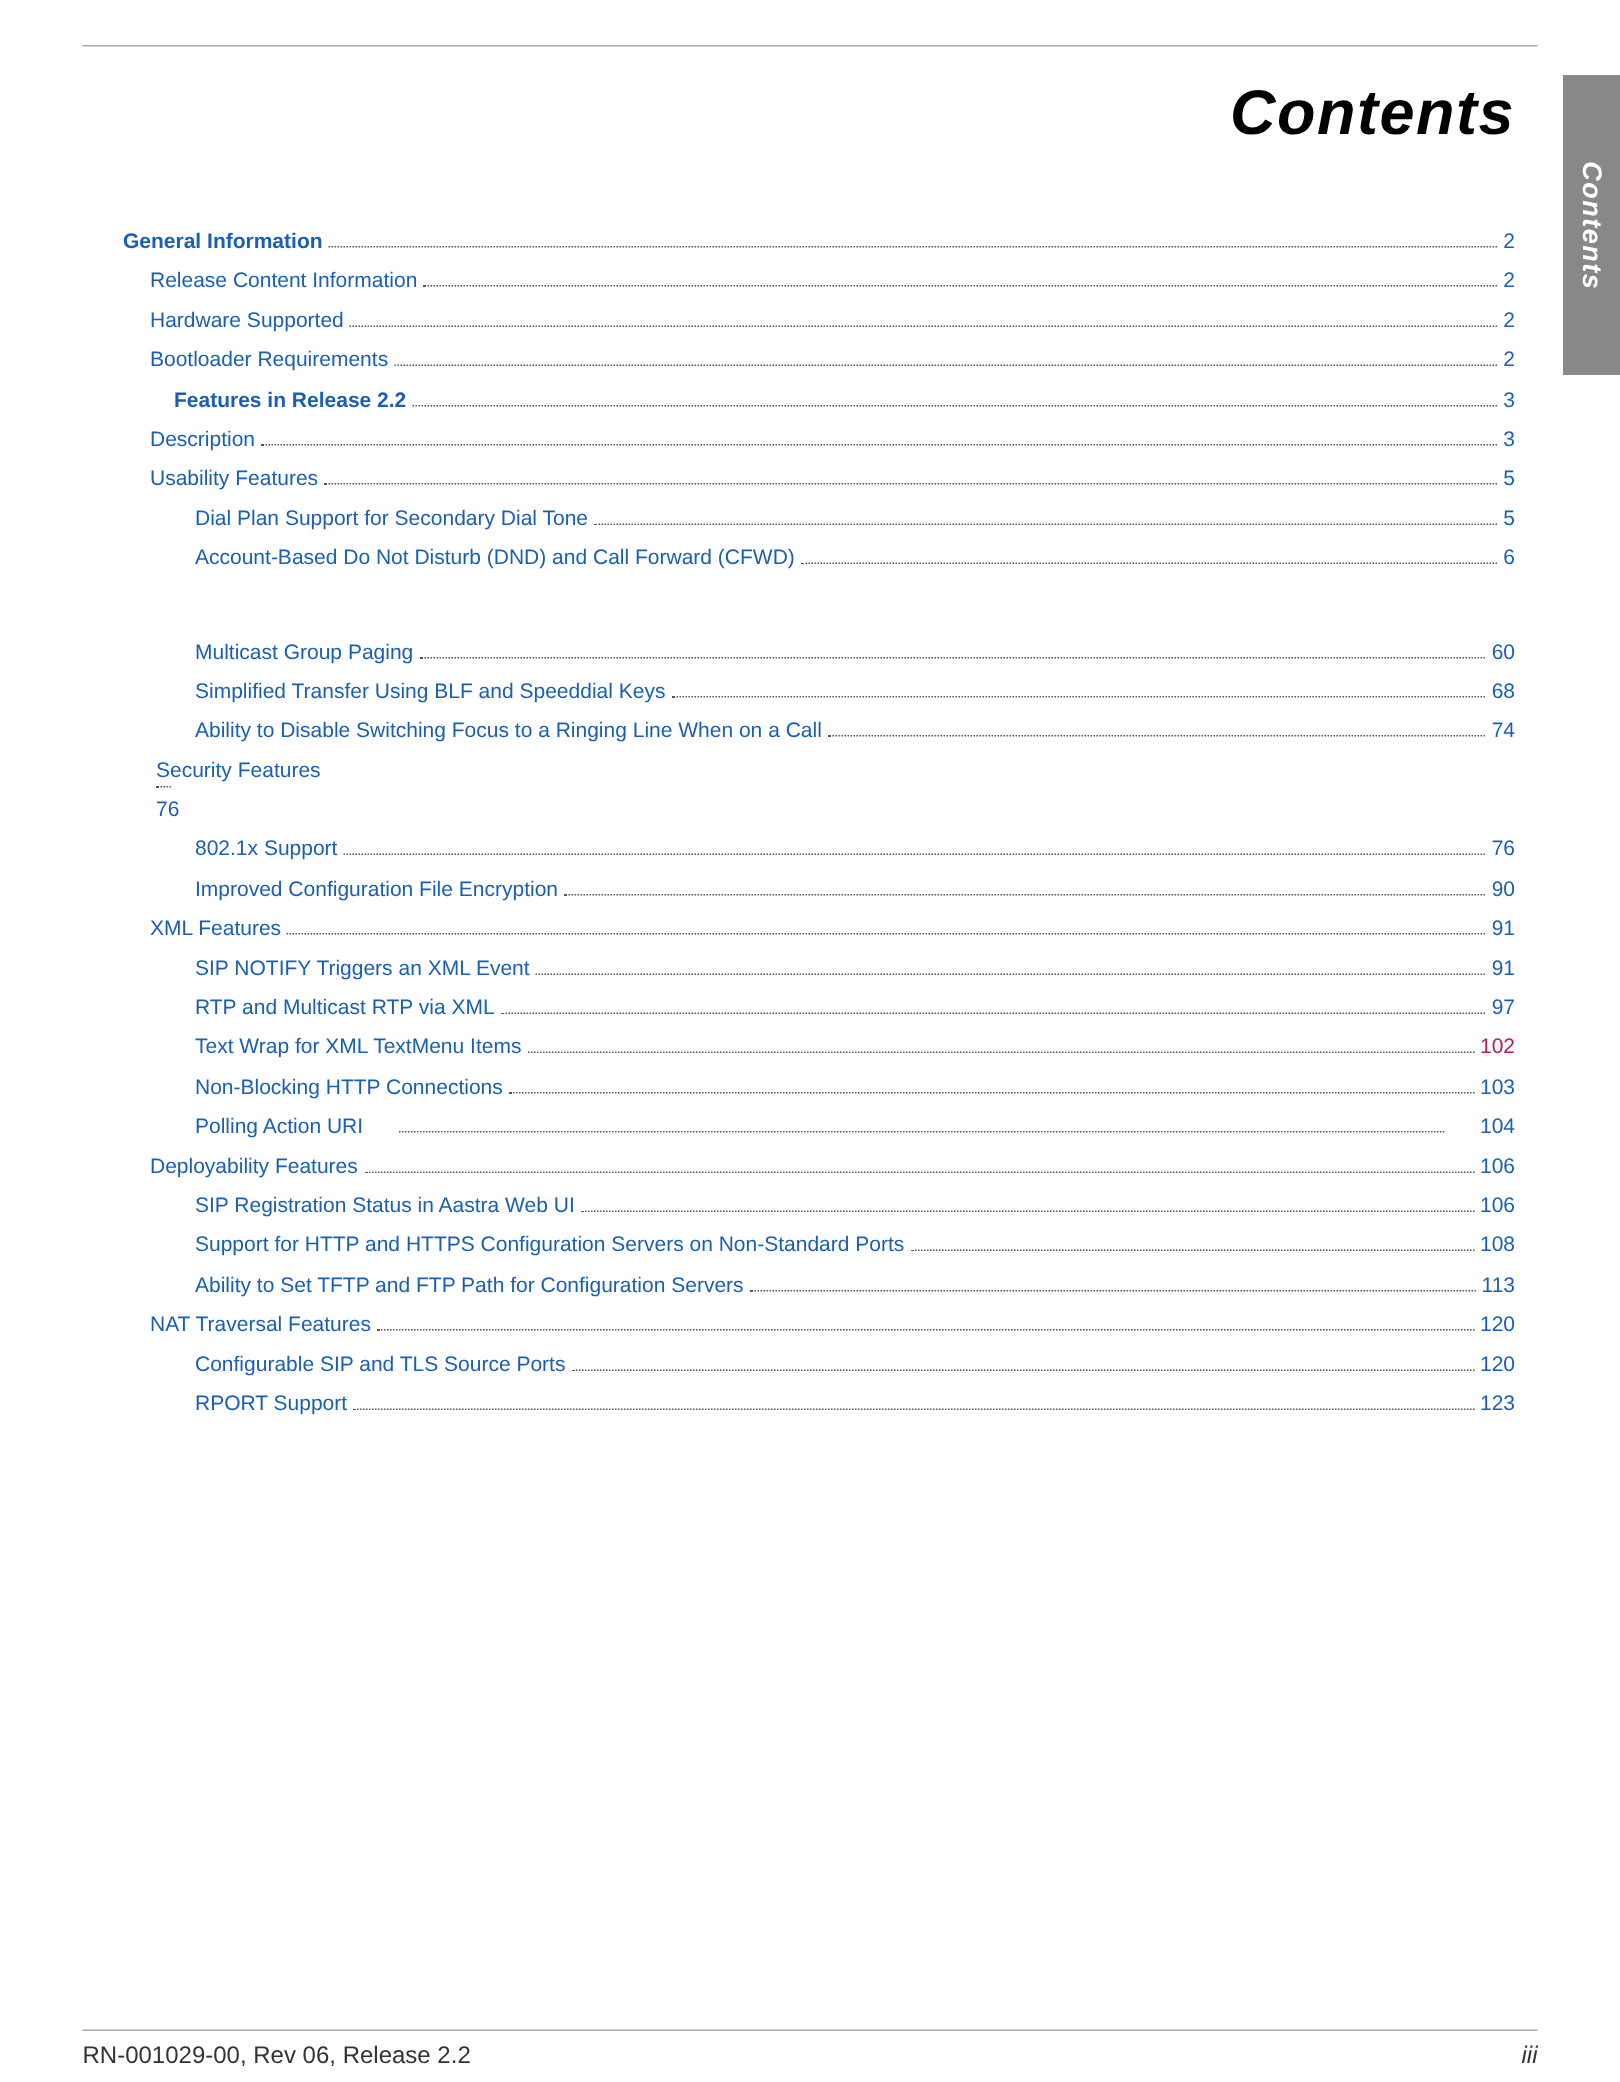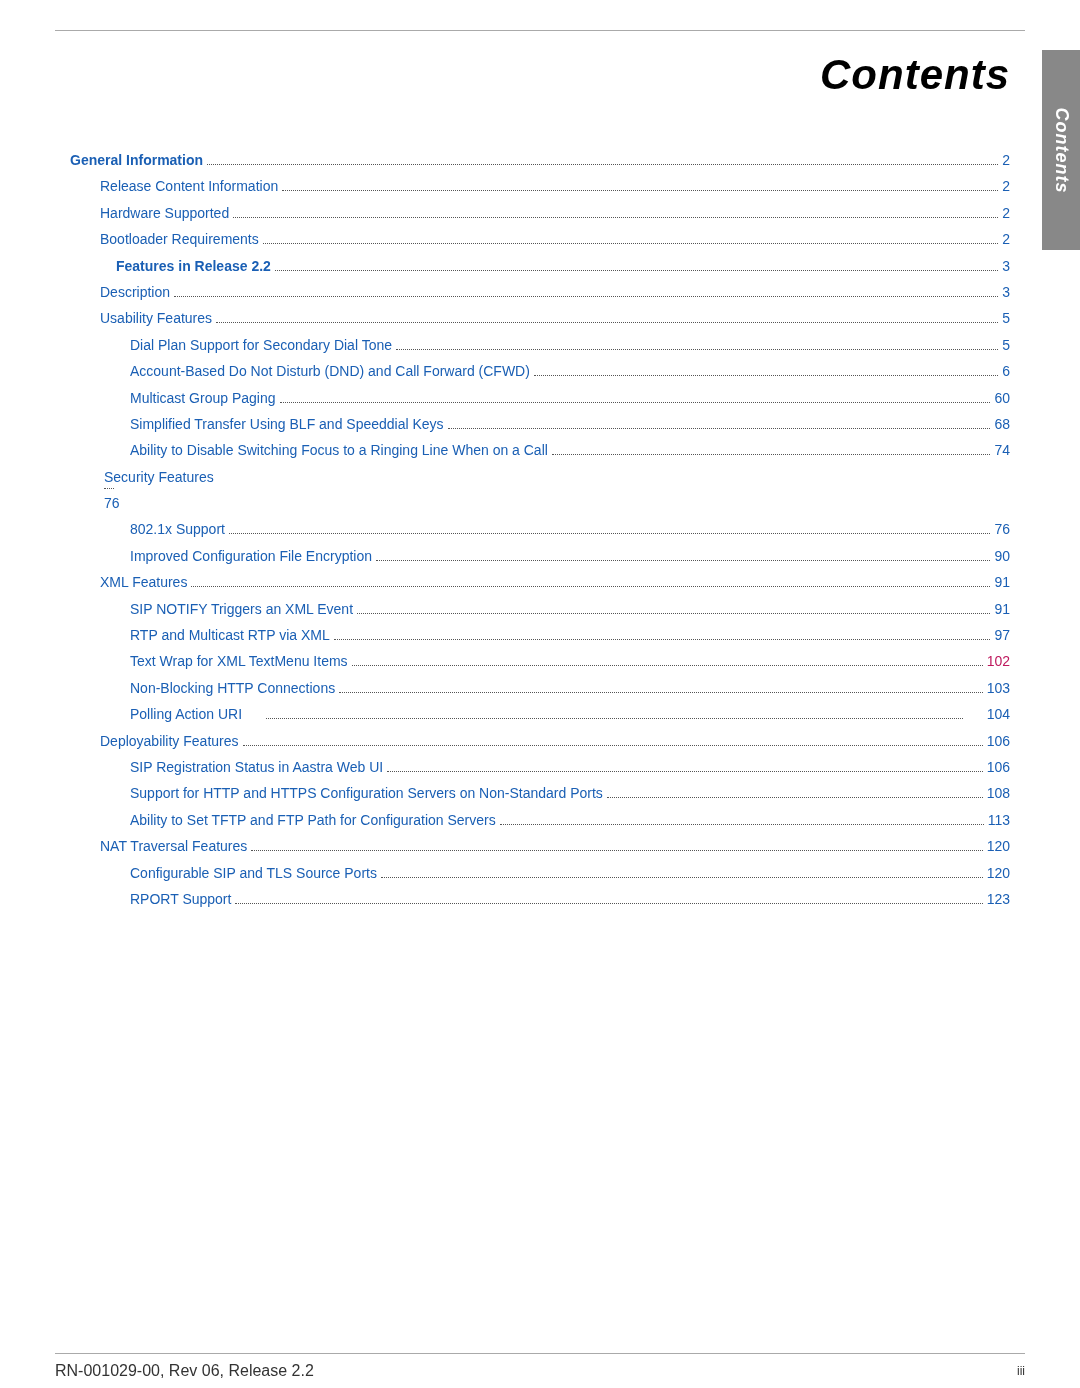--- a/index.html
+++ b/index.html
@@ -120,40 +120,41 @@
       align-items: center;
       font-size: 12px;
       color: #333;
     }
 
     .footer-left {
       font-size: 16px;
     }
 
     .footer-right {
-      font-size: 12px;
+      font-size: 16px;
+      font-style: italic;
     }
   </style>
 </head>
 <body>
 
 <div class="page">
 
   <hr class="top-rule">
 
   <div class="side-tab">
     <span class="side-tab-text">Contents</span>
   </div>
 
   <div class="title-area">
     <span class="page-title">Contents</span>
   </div>
 
   <div class="content" id="toc-container">
-  <div class="toc-entry" style="padding-left: 0px;">
+  <div class="toc-entry" style="padding-left: 0px; margin-left: 12px;">
         <a class="toc-entry-text link-blue" href="#" style="font-weight: bold;">General Information</a>
         <span class="toc-entry-dots"></span>
         <span class="toc-entry-page link-blue" style="color: rgb(26, 95, 180);">2</span>
       </div>
       <div class="toc-entry" style="padding-left: 30px;">
         <a class="toc-entry-text link-blue" href="#">Release Content Information</a>
         <span class="toc-entry-dots"></span>
         <span class="toc-entry-page link-blue" style="color: rgb(26, 95, 180);">2</span>
       </div>
       <div class="toc-entry" style="padding-left: 30px;">
@@ -187,21 +188,21 @@
         <span class="toc-entry-page link-blue" style="color: rgb(26, 95, 180);">5</span>
       </div>
       <div class="toc-entry" style="padding-left: 60px; justify-content: center;">
         <a class="toc-entry-text link-blue" href="#">Account-Based Do Not Disturb (DND) and Call Forward (CFWD)</a>
         <span class="toc-entry-dots"></span>
         <span class="toc-entry-page link-blue" style="color: rgb(26, 95, 180);">6</span>
       </div>
       <div class="toc-entry" style="padding-left: 60px;">
         <a class="toc-entry-text link-blue" href="#">Multicast Group Paging</a>
         <span class="toc-entry-dots"></span>
-        <span class="toc-entry-page link-blue" style="color: rgb(26, 95, 180);">60</span>
+        <span class="toc-entry-page link-blue" style="color: rgb(26, 95, 180); margin-top: 36px;">60</span>
       </div>
       <div class="toc-entry" style="padding-left: 60px;">
         <a class="toc-entry-text link-blue" href="#">Simplified Transfer Using BLF and Speeddial Keys</a>
         <span class="toc-entry-dots"></span>
         <span class="toc-entry-page link-blue" style="color: rgb(26, 95, 180);">68</span>
       </div>
       <div class="toc-entry" style="padding-left: 60px;">
         <a class="toc-entry-text link-blue" href="#">Ability to Disable Switching Focus to a Ringing Line When on a Call</a>
         <span class="toc-entry-dots"></span>
         <span class="toc-entry-page link-blue" style="color: rgb(26, 95, 180);">74</span>

